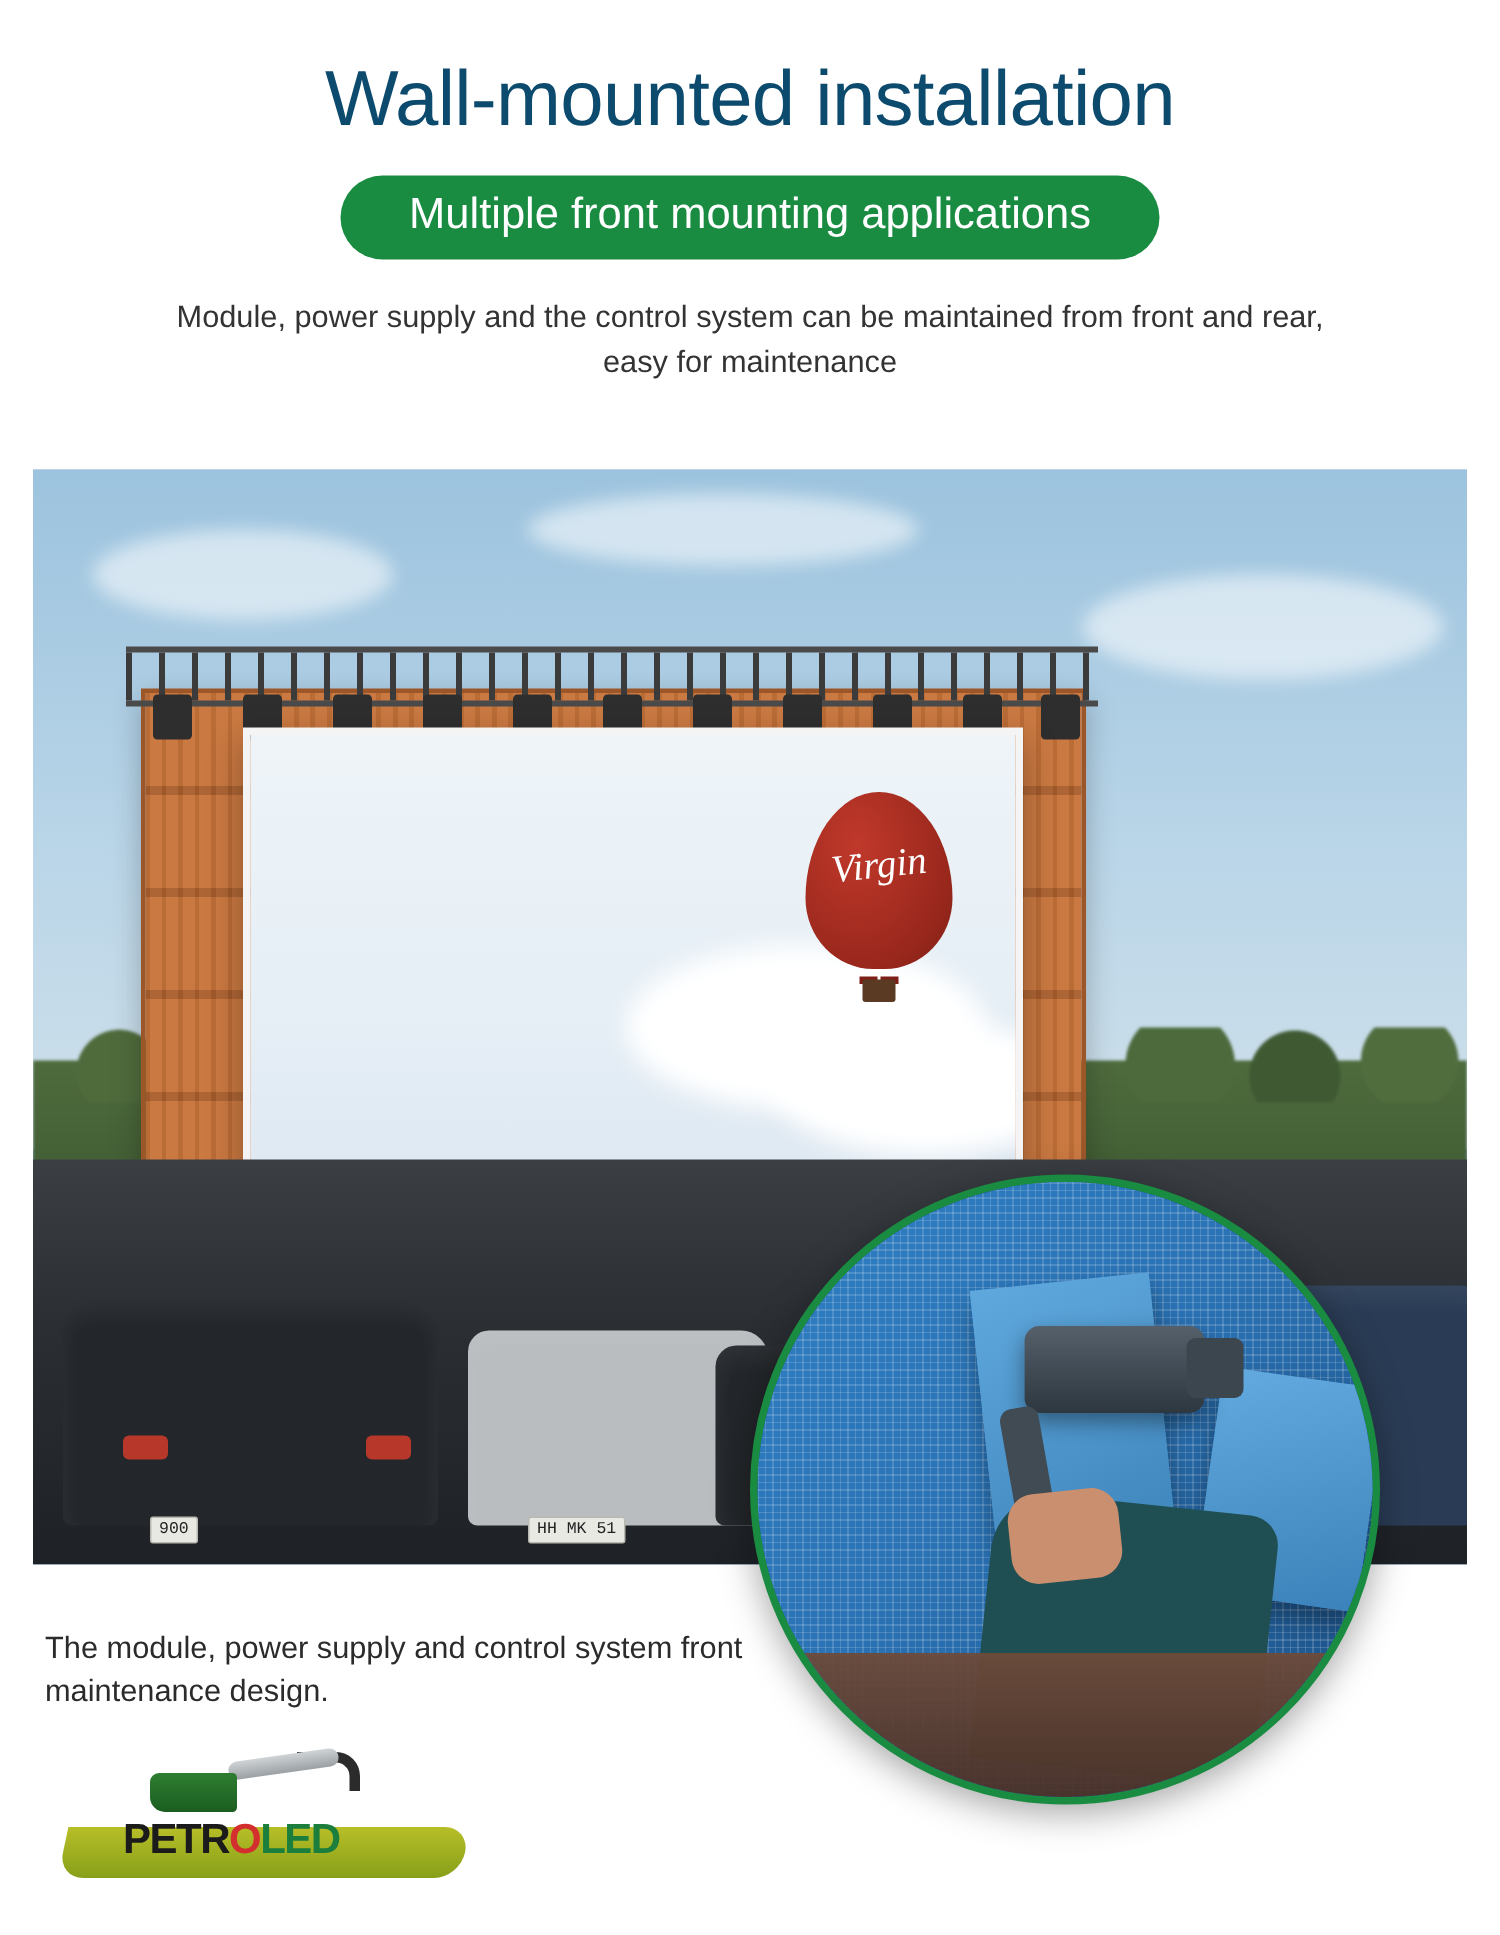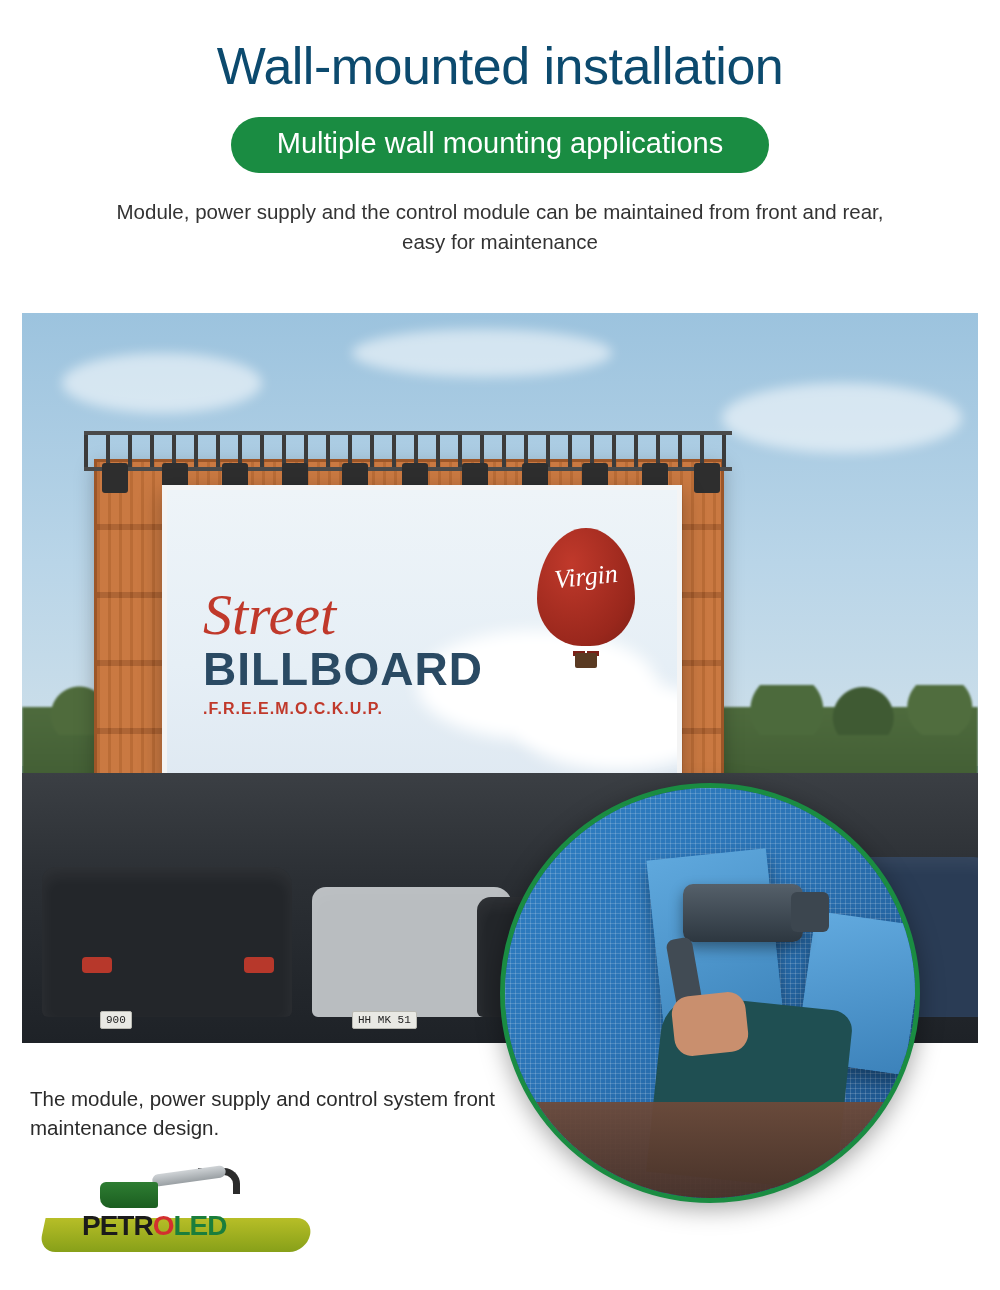--- a/index.html
+++ b/index.html
@@ -357,24 +357,24 @@
   }
   .logo-text .o-red { color: #d32f2f; }
   .logo-text .led { color: #1b7e3c; }
 </style>
 </head>
 <body>
 
 <h1 class="page-title">Wall-mounted installation</h1>
 
 <div class="pill-wrap">
-  <div class="pill">Multiple wall mounting applications</div>
+  <div class="pill">Multiple front mounting applications</div>
 </div>
 
-<p class="subtitle">Module, power supply and the control module can be maintained from front and rear, easy for maintenance</p>
+<p class="subtitle">Module, power supply and the control system can be maintained from front and rear, easy for maintenance</p>
 
 <div class="photo-stage">
 
   <div class="billboard-photo">
     <div class="sky"></div>
     <div class="sky-cloud" style="left:40px; top:40px; width:200px; height:60px;"></div>
     <div class="sky-cloud" style="left:700px; top:70px; width:240px; height:70px;"></div>
     <div class="sky-cloud" style="left:330px; top:16px; width:260px; height:48px;"></div>
 
     <div class="treeline"></div>
@@ -400,25 +400,20 @@
     </div>
 
     <div class="board">
       <div class="board-cloud" style="left:250px; top:140px; width:240px; height:110px;"></div>
       <div class="board-cloud" style="left:350px; top:190px; width:200px; height:90px;"></div>
 
       <div class="balloon">
         <div class="virgin-text">Virgin</div>
       </div>
 
-      <div class="board-text">
-        <div class="street-word">Street</div>
-        <div class="billboard-word">BILLBOARD</div>
-        <div class="mock-word">.F.R.E.E.M.O.C.K.U.P.</div>
-      </div>
     </div>
 
     <div class="cars">
       <div class="car dark" style="left:20px; width:250px; height:150px;"></div>
       <div class="tail-light" style="left:60px; bottom:70px;"></div>
       <div class="tail-light" style="left:222px; bottom:70px;"></div>
       <div class="plate" style="left:78px;">900</div>
 
       <div class="car silver" style="left:290px; width:200px; height:130px;"></div>
       <div class="plate" style="left:330px;">HH MK 51</div>

